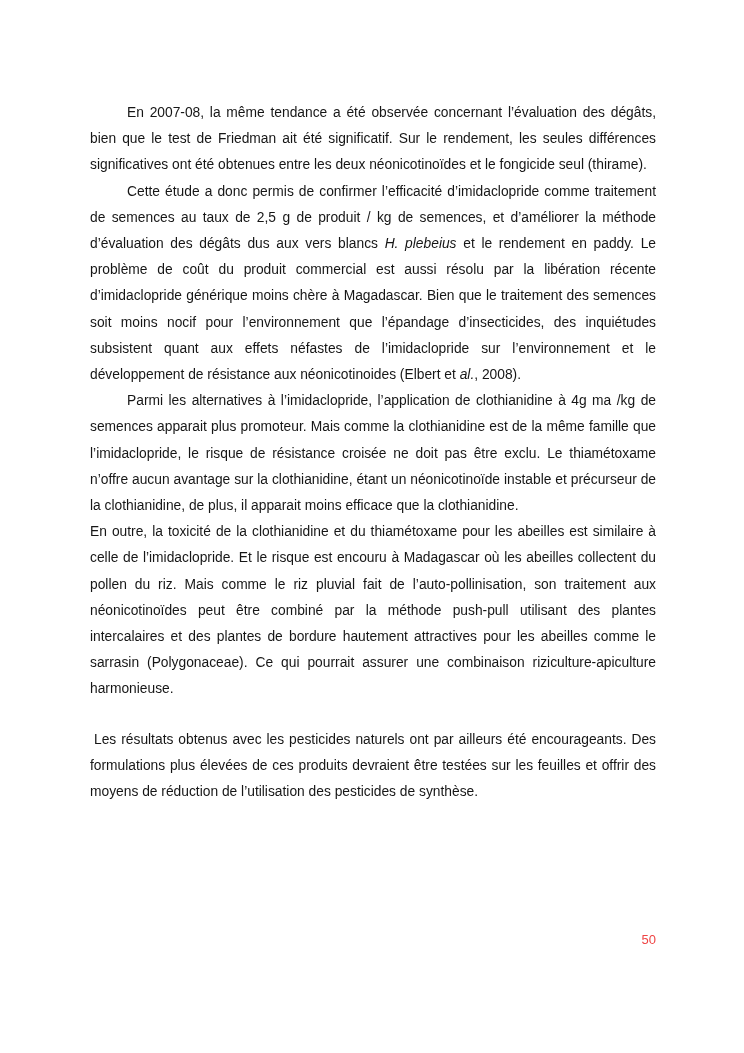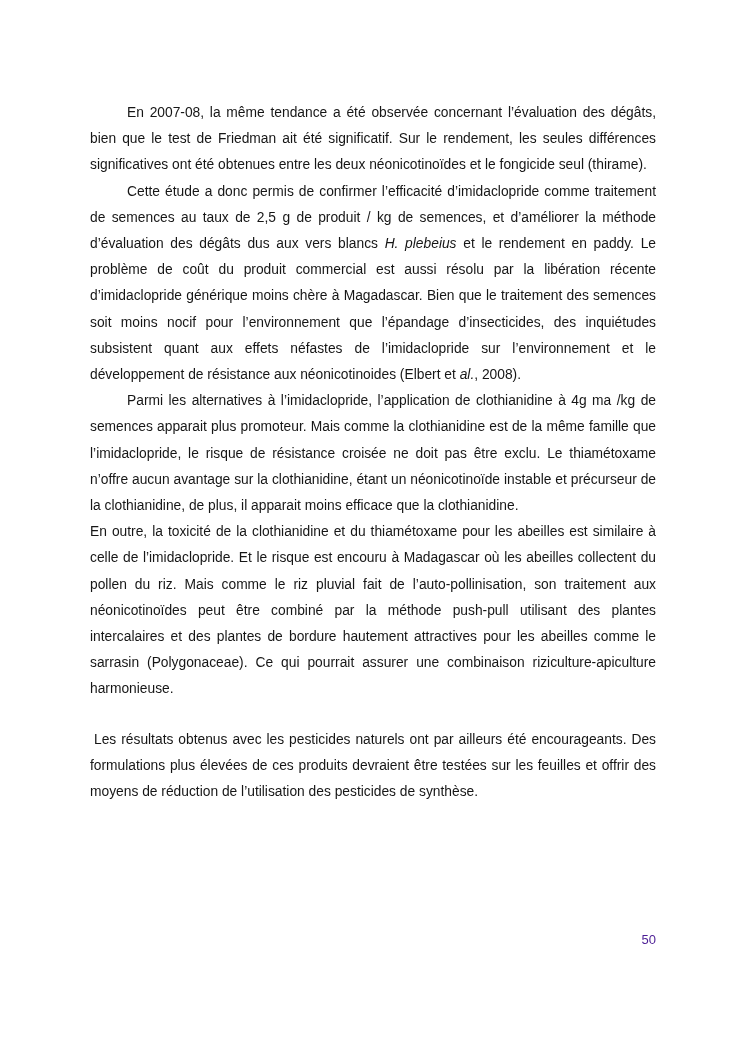--- a/index.html
+++ b/index.html
@@ -31,21 +31,21 @@
   }
   .para.indent-tab { text-indent: 37px; }
   .para.indent-small { text-indent: 4px; margin-top: 24px; }
   .para.indent-none { text-indent: 0; }
   .para em { font-style: italic; }
   .page-number {
     position: absolute;
     right: 88px;
     top: 932px;
     font-size: 13px;
-    color: #4c1d95;
+    color: #ef4444;
   }
 </style>
 </head>
 <body>
 
 <div class="page">
   <div class="text-block">
       <p class="para indent-tab"><span>En 2007-08, la même tendance a été observée concernant l’évaluation des dégâts, bien que le test de Friedman ait été significatif. Sur le rendement, les seules différences significatives ont été obtenues entre les deux néonicotinoïdes et le fongicide seul (thirame).</span></p>
       <p class="para indent-tab"><span>Cette étude a donc permis de confirmer l’efficacité d’imidaclopride comme traitement de semences au taux de 2,5 g de produit / kg de semences, et d’améliorer la méthode d’évaluation des dégâts dus aux vers blancs </span><em>H. plebeius</em><span> et le rendement en paddy. Le problème de coût du produit commercial est aussi résolu par la libération récente d’imidaclopride générique moins chère à Magadascar. Bien que le traitement des semences soit moins nocif pour l’environnement que l’épandage d’insecticides, des inquiétudes subsistent quant aux effets néfastes de l’imidaclopride sur l’environnement et le développement de résistance aux néonicotinoides (Elbert et </span><em>al.</em><span>, 2008).</span></p>
       <p class="para indent-tab"><span>Parmi les alternatives à l’imidaclopride, l’application de clothianidine à 4g ma /kg de semences apparait plus promoteur. Mais comme la clothianidine est de la même famille que l’imidaclopride, le risque de résistance croisée ne doit pas être exclu. Le thiamétoxame n’offre aucun avantage sur la clothianidine, étant un néonicotinoïde instable et précurseur de la clothianidine, de plus, il apparait moins efficace que la clothianidine.</span></p>

